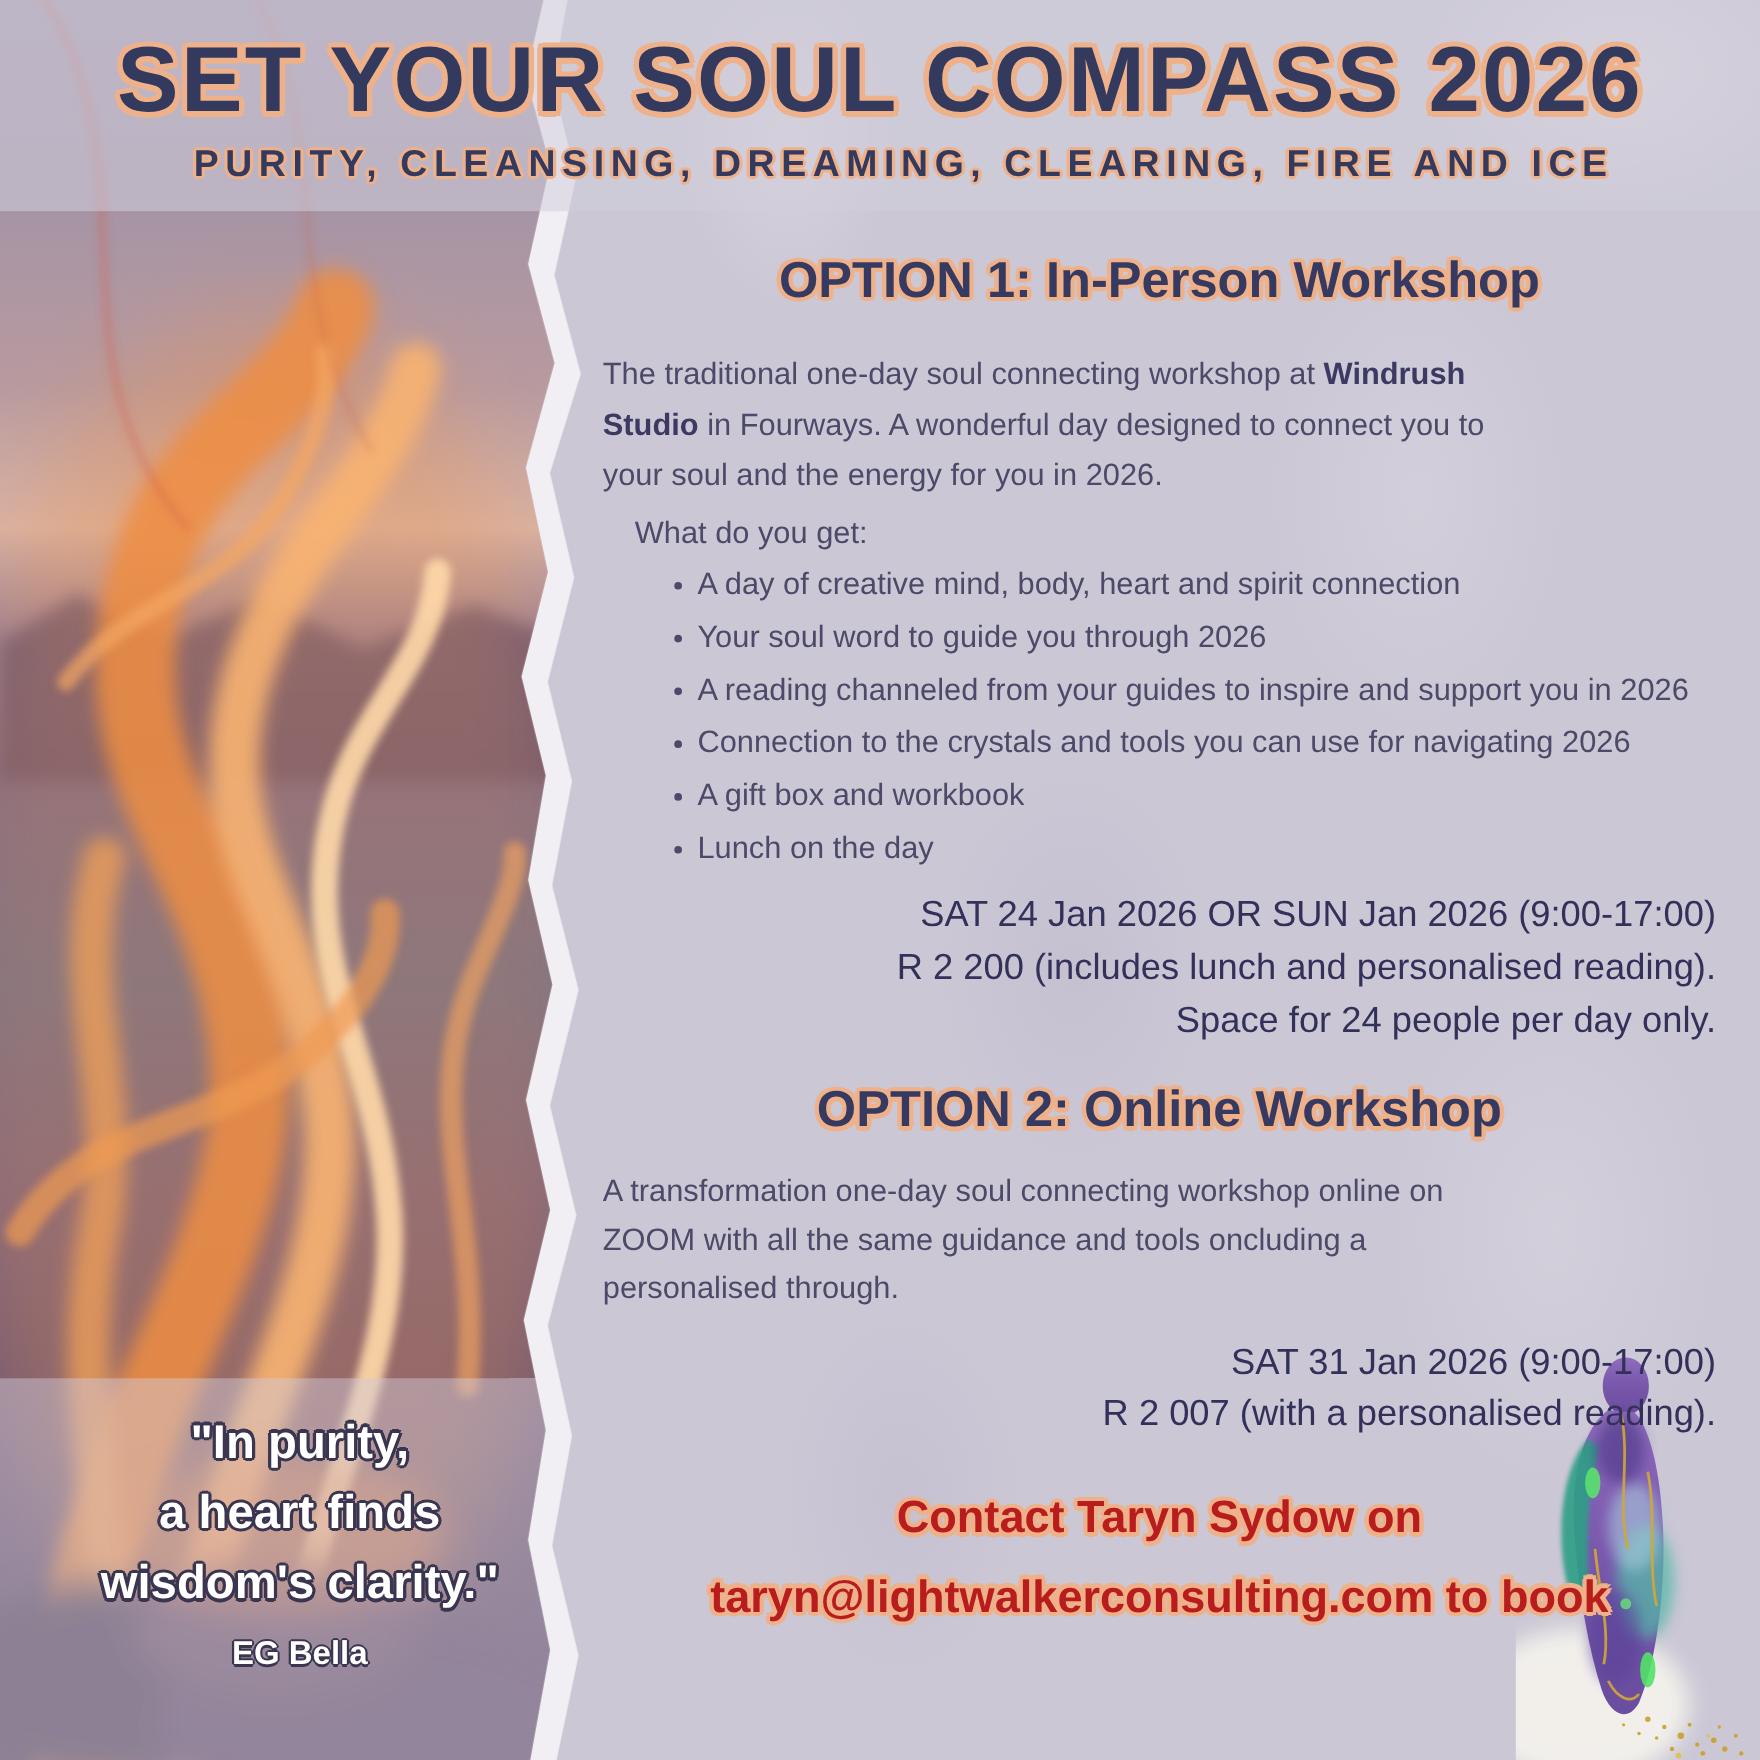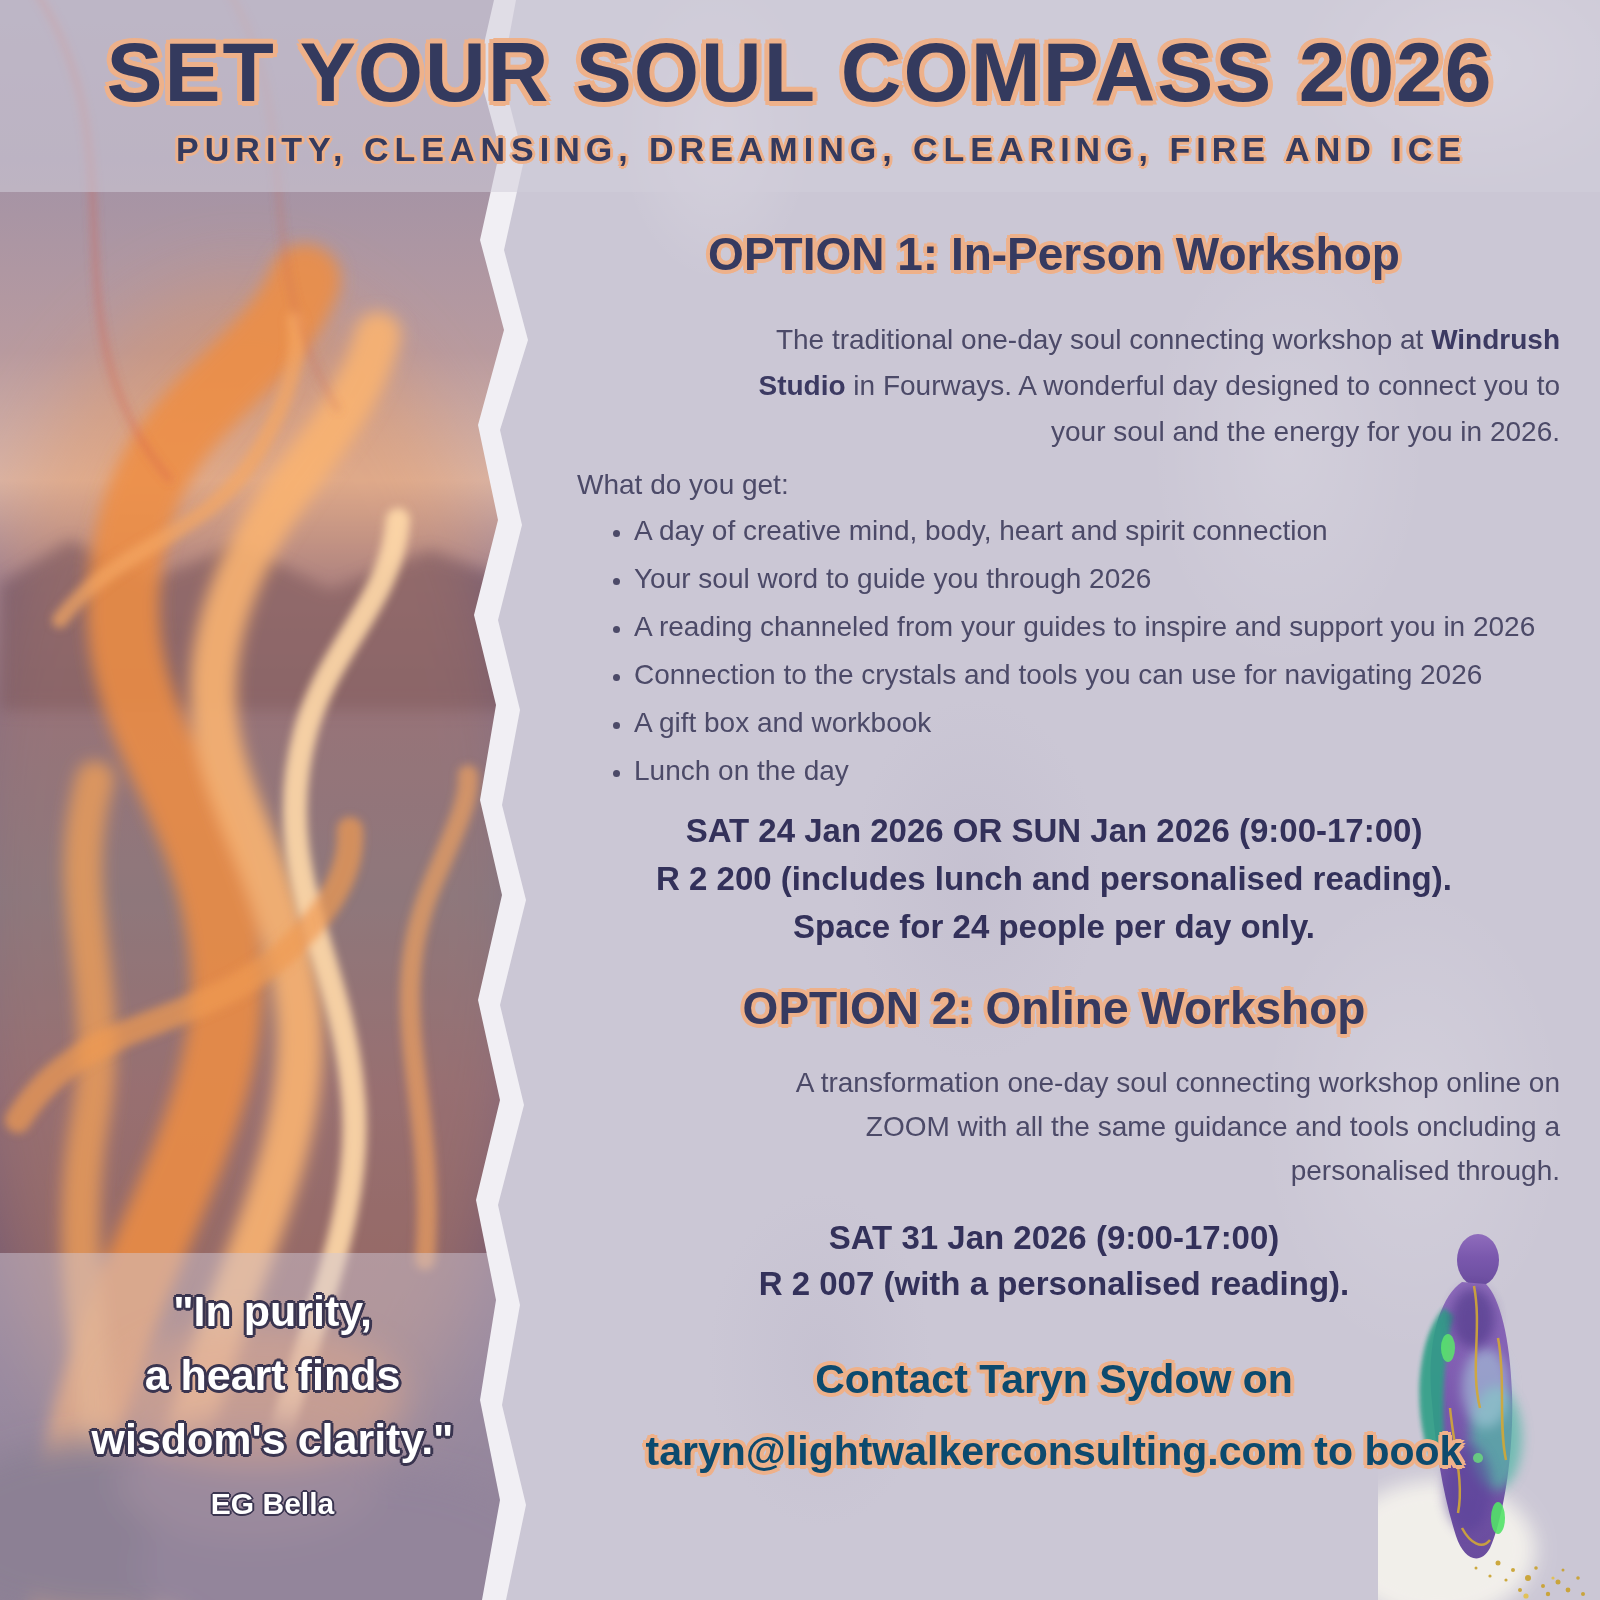--- a/index.html
+++ b/index.html
@@ -48,33 +48,33 @@
       -4px -4px 0 var(--peach),4px 4px 0 var(--peach),-4px 4px 0 var(--peach),4px -4px 0 var(--peach);}
   .subtitle{margin-top:16px;font-weight:700;font-size:34px;letter-spacing:6px;color:var(--navy);white-space:nowrap;
     text-shadow:0 -3px 0 var(--peach),0 3px 0 var(--peach),-3px 0 0 var(--peach),3px 0 0 var(--peach),
       -2px -2px 0 var(--peach),2px 2px 0 var(--peach),-2px 2px 0 var(--peach),2px -2px 0 var(--peach);padding-left:43px;}
 
   
   .main{position:absolute;left:548px;top:215px;width:1012px;z-index:6;color:var(--navy-soft);}
   .opt-heading{margin-top:12px;text-align:center;font-weight:700;font-size:46px;letter-spacing:0;color:#363a60;white-space:nowrap;
     text-shadow:0 -4px 0 var(--peach),0 4px 0 var(--peach),-4px 0 0 var(--peach),4px 0 0 var(--peach),
       -3px -3px 0 var(--peach),3px 3px 0 var(--peach),-3px 3px 0 var(--peach),3px -3px 0 var(--peach);}
-  .para{margin-top:36px;text-align:right;font-size:28px;line-height:46px;}
+  .para{margin-top:36px;text-align:left;font-size:28px;line-height:46px;}
   .para .line{white-space:nowrap;}
   .b{font-weight:700;color:#3c3a62;}
   .list-label{margin-top:10px;margin-left:29px;font-size:28px;line-height:40px;text-align:left;}
   ul.bullets{margin:4px 0 0 58px;padding:0 0 0 28px;width:945px;text-align:left;}
   ul.bullets li{font-size:28px;line-height:44px;margin-bottom:4px;}
   ul.bullets li::marker{color:var(--navy-soft);font-size:24px;}
-  .schedule{margin-top:14px;text-align:center;font-weight:700;font-size:33px;line-height:48px;color:#33315a;}
+  .schedule{margin-top:14px;text-align:right;font-weight:400;font-size:33px;line-height:48px;color:#33315a;}
   .schedule .line{white-space:nowrap;}
   .opt2-heading{margin-top:30px;}
   .para2{margin-top:26px;line-height:44px;}
   .schedule2{margin-top:22px;line-height:46px;}
-  .contact{margin-top:36px;text-align:center;font-weight:700;font-size:41px;line-height:72px;color:#0c4a6e;position:relative;z-index:7;}
+  .contact{margin-top:36px;text-align:center;font-weight:700;font-size:41px;line-height:72px;color:#b91c1c;position:relative;z-index:7;}
   .contact .line{white-space:nowrap;
     text-shadow:0 -4px 0 var(--peach),0 4px 0 var(--peach),-4px 0 0 var(--peach),4px 0 0 var(--peach),
       -3px -3px 0 var(--peach),3px 3px 0 var(--peach),-3px 3px 0 var(--peach),3px -3px 0 var(--peach);}
 
   
   .figure{position:absolute;left:1378px;top:1198px;width:220px;height:402px;z-index:5;}
 </style>
 </head>
 <body>
 

